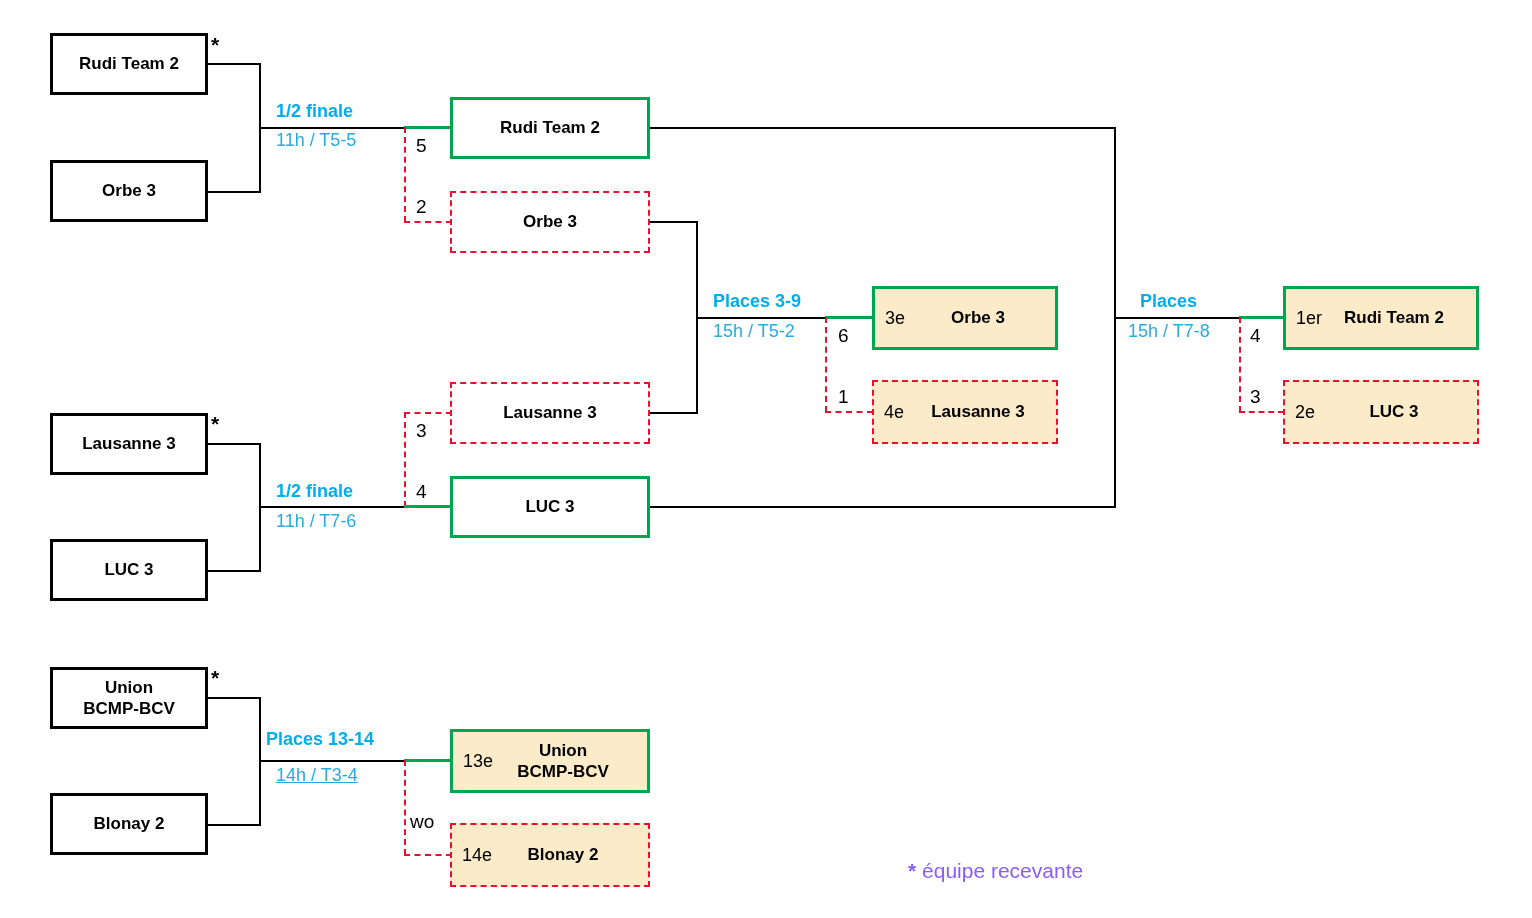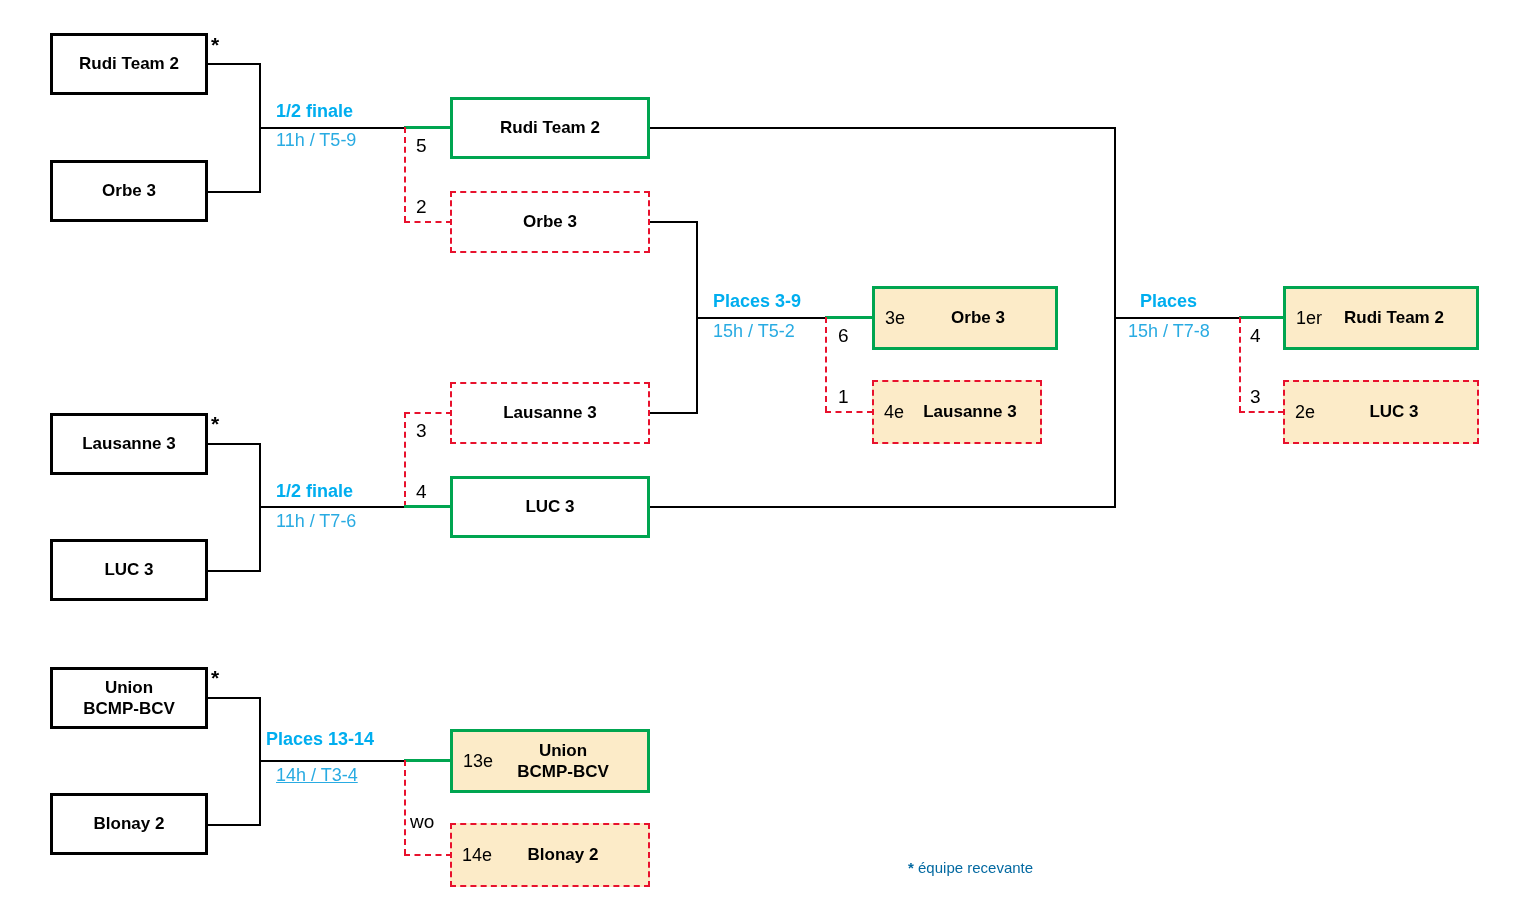--- a/index.html
+++ b/index.html
@@ -86,22 +86,22 @@
   .score {
     font-size: 19px;
     color: #000000;
   }
   .star {
     font-size: 21px;
     font-weight: bold;
     color: #000000;
   }
   .legend {
-    font-size: 15px;
-    color: #0369a1;
+    font-size: 21px;
+    color: #8b5cf6;
   }
   .legend b { font-weight: bold; }
 </style>
 </head>
 <body>
 
 <div id="bracket">
 
   <div class="box team" style="left:50px; top:33px; width:158px; height:62px;">
     <span>Rudi Team 2</span>
@@ -111,21 +111,21 @@
   <div class="box team" style="left:50px; top:160px; width:158px; height:62px;">
     <span>Orbe 3</span>
   </div>
 
   <div class="ln h-black" style="left:208px; top:63px;  width:53px;"></div>
   <div class="ln h-black" style="left:208px; top:191px; width:53px;"></div>
   <div class="ln v-black" style="left:259px; top:63px;  height:130px;"></div>
   <div class="ln h-black" style="left:259px; top:127px; width:146px;"></div>
 
   <div class="lbl match-name" style="left:276px; top:101px;">1/2 finale</div>
-  <div class="lbl match-time" style="left:276px; top:130px;">11h / T5-9</div>
+  <div class="lbl match-time" style="left:276px; top:130px;">11h / T5-5</div>
 
   <div class="ln h-green" style="left:404px; top:126px; width:48px;"></div>
   <div class="ln v-red" style="left:404px; top:127px; height:95px;"></div>
   <div class="ln h-red" style="left:404px; top:221px; width:48px;"></div>
   <div class="lbl score" style="left:416px; top:135px;">5</div>
   <div class="lbl score" style="left:416px; top:196px;">2</div>
 
   <div class="box win" style="left:450px; top:97px; width:200px; height:62px;">
     <span>Rudi Team 2</span>
   </div>
@@ -174,21 +174,21 @@
   <div class="ln h-green" style="left:825px; top:316px; width:48px;"></div>
   <div class="ln v-red" style="left:825px; top:317px; height:95px;"></div>
   <div class="ln h-red" style="left:825px; top:411px; width:48px;"></div>
   <div class="lbl score" style="left:838px; top:325px;">6</div>
   <div class="lbl score" style="left:838px; top:386px;">1</div>
 
   <div class="box win ranked" style="left:872px; top:286px; width:186px; height:64px;">
     <span class="rank">3e</span>
     <span class="who">Orbe 3</span>
   </div>
-  <div class="box lose ranked" style="left:872px; top:380px; width:170px; height:64px;">
+  <div class="box lose ranked" style="left:872px; top:380px; width:186px; height:64px;">
     <span class="rank">4e</span>
     <span class="who">Lausanne 3</span>
   </div>
 
   <div class="ln h-black" style="left:650px; top:127px; width:466px;"></div>
   <div class="ln h-black" style="left:650px; top:506px; width:466px;"></div>
   <div class="ln v-black" style="left:1114px; top:127px; height:381px;"></div>
   <div class="ln h-black" style="left:1114px; top:317px; width:127px;"></div>
 
   <div class="lbl match-name" style="left:1140px; top:291px;">Places</div>

